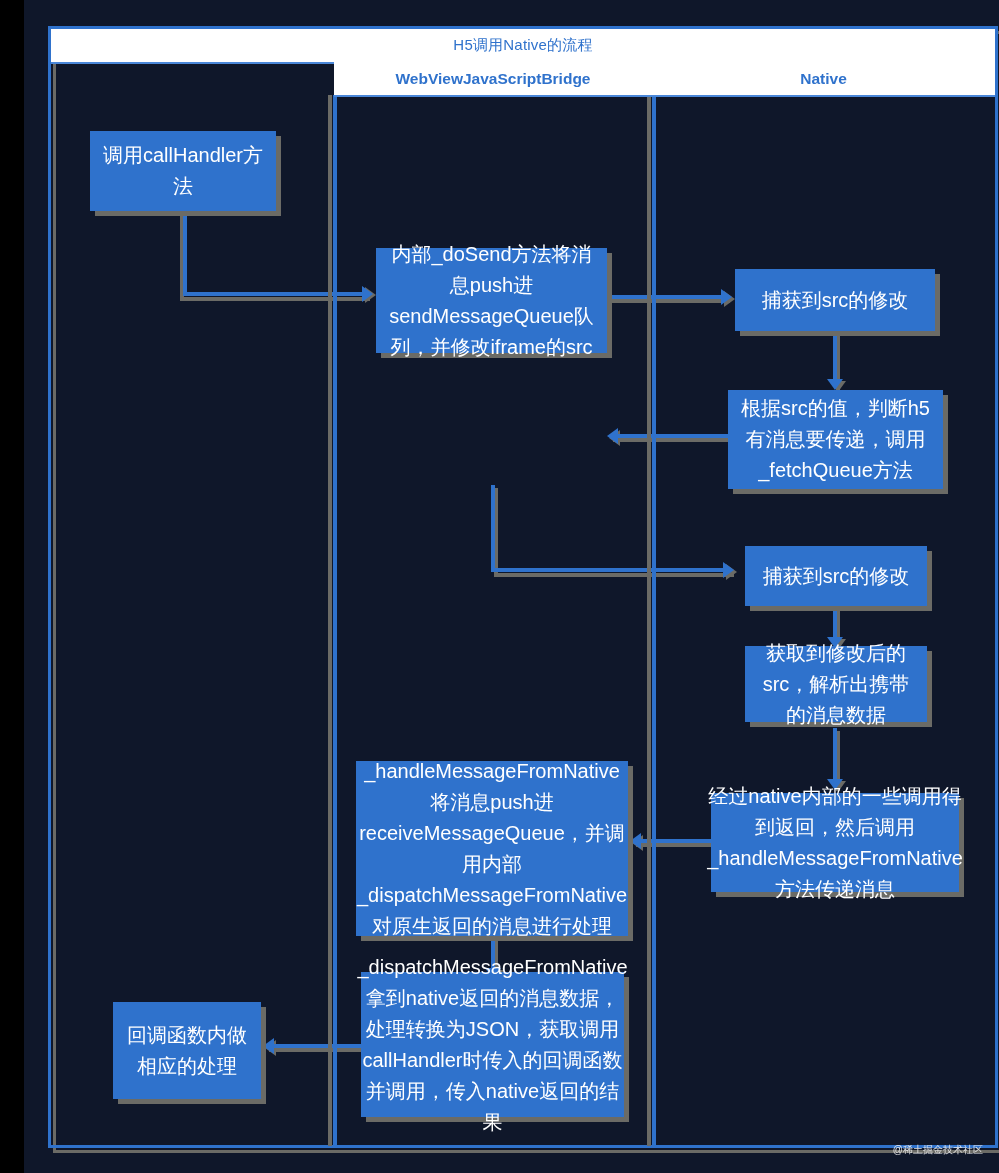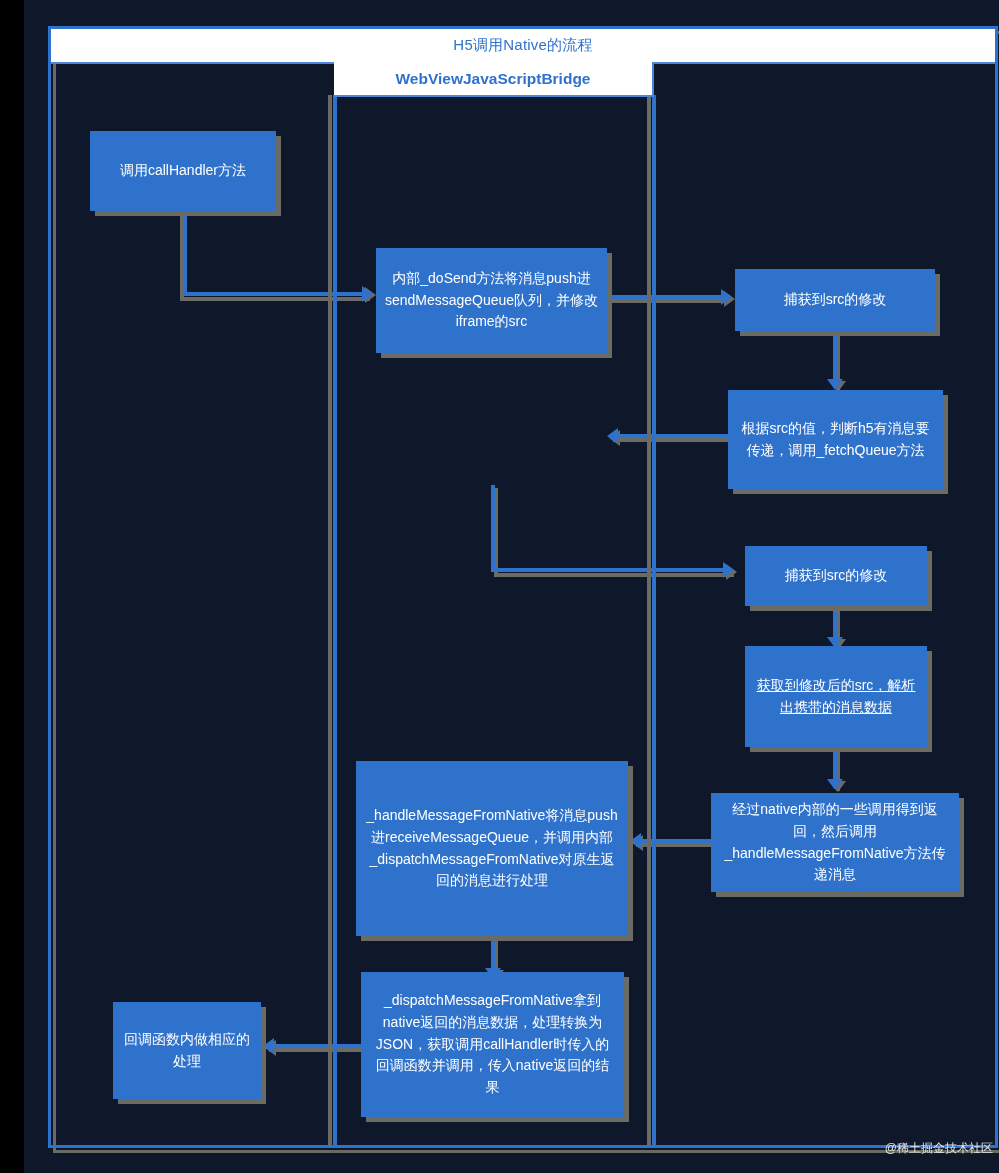--- a/index.html
+++ b/index.html
@@ -52,44 +52,47 @@
   .arrow.down{border-left:8px solid transparent;border-right:8px solid transparent;border-top:11px solid #2f72cc;}
   .arrow.sh{z-index:1;}
   .arrow.left.sh{border-right-color:#6b6b66;}
   .arrow.right.sh{border-left-color:#6b6b66;}
   .arrow.down.sh{border-top-color:#6b6b66;}
 
   
   .node{
     position:absolute;box-sizing:border-box;background:#2f72cc;color:#fff;
     display:flex;align-items:center;justify-content:center;text-align:center;
-    font-size:14px;line-height:1.55;padding:8px 8px;z-index:5;
+    font-size:20px;line-height:1.55;padding:8px 8px;z-index:5;
     box-shadow:5px 5px 0 0 #6b6b66;
   }
 
   
   .watermark{
-    position:absolute;right:30px;bottom:16px;color:#f2f2f2;font-size:12px;
+    position:absolute;right:40px;bottom:16px;color:#f2f2f2;font-size:10px;
     opacity:.92;z-index:7;white-space:nowrap;
   }
 </style>
 </head>
 <body>
 
 <div id="canvas">
 
   <div class="frame-shadow"></div>
   <div class="frame"></div>
 
   <div class="title-row">
     <span>H5调用Native的流程</span>
   </div>
 
   <div class="lane-head wv">
     <span>WebViewJavaScriptBridge</span>
+  </div>
+  <div class="lane-head nv">
+    <span>Native</span>
   </div>
 
   <div class="divider d1"></div>
   <div class="divider d2"></div>
 
   <div class="ln sh" style="left:156px;top:213px;width:4px;height:88px;"></div>
   <div class="ln sh" style="left:156px;top:297px;width:190px;height:4px;"></div>
   <div class="ln" style="left:159px;top:210px;width:4px;height:86px;"></div>
   <div class="ln" style="left:159px;top:292px;width:186px;height:4px;"></div>
   <div class="arrow right sh" style="left:341px;top:287px;"></div>
@@ -156,21 +159,21 @@
 
   <div class="node" style="left:704px;top:390px;width:215px;height:99px;">
     <span>根据src的值，判断h5有消息要传递，调用_fetchQueue方法</span>
   </div>
 
 
   <div class="node" style="left:721px;top:546px;width:182px;height:60px;">
     <span>捕获到src的修改</span>
   </div>
 
-  <div class="node" style="left:721px;top:646px;width:182px;height:101px;text-decoration:underline;">
+  <div class="node" style="left:721px;top:646px;width:182px;height:76px;">
     <span>获取到修改后的src，解析出携带的消息数据</span>
   </div>
 
   <div class="node" style="left:687px;top:793px;width:248px;height:99px;">
     <span>经过native内部的一些调用得到返回，然后调用_handleMessageFromNative方法传递消息</span>
   </div>
 
   <div class="node" style="left:337px;top:972px;width:263px;height:145px;">
     <span>_dispatchMessageFromNative拿到native返回的消息数据，处理转换为JSON，获取调用callHandler时传入的回调函数并调用，传入native返回的结果</span>
   </div>

